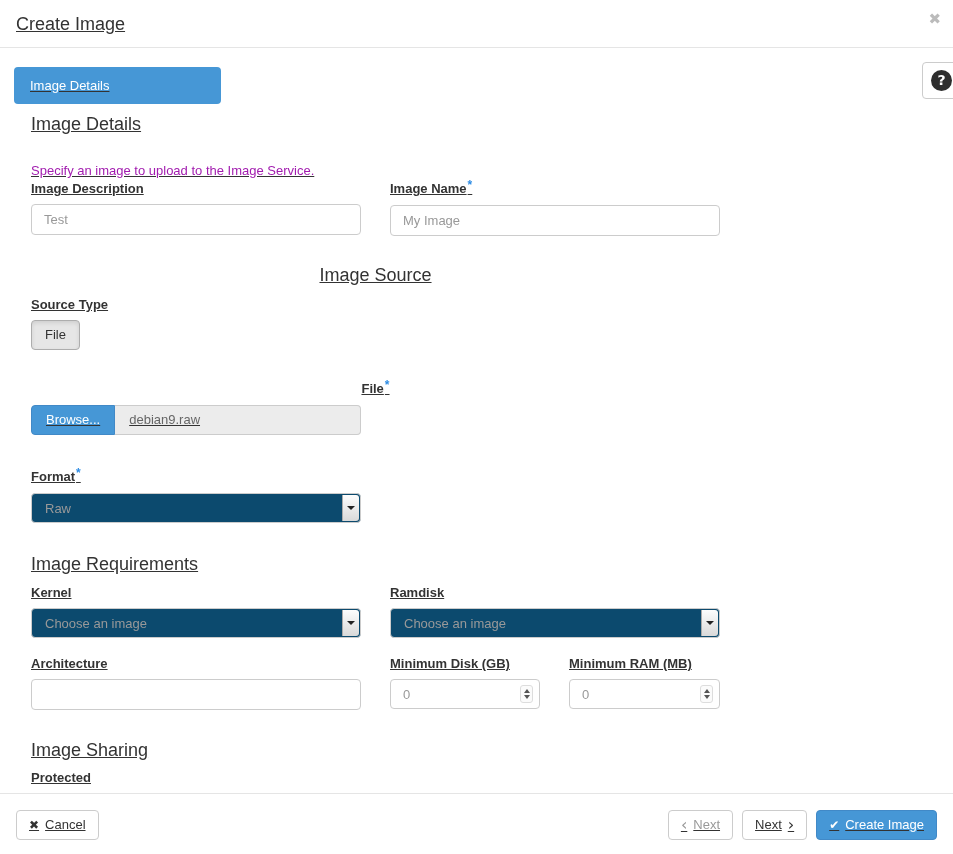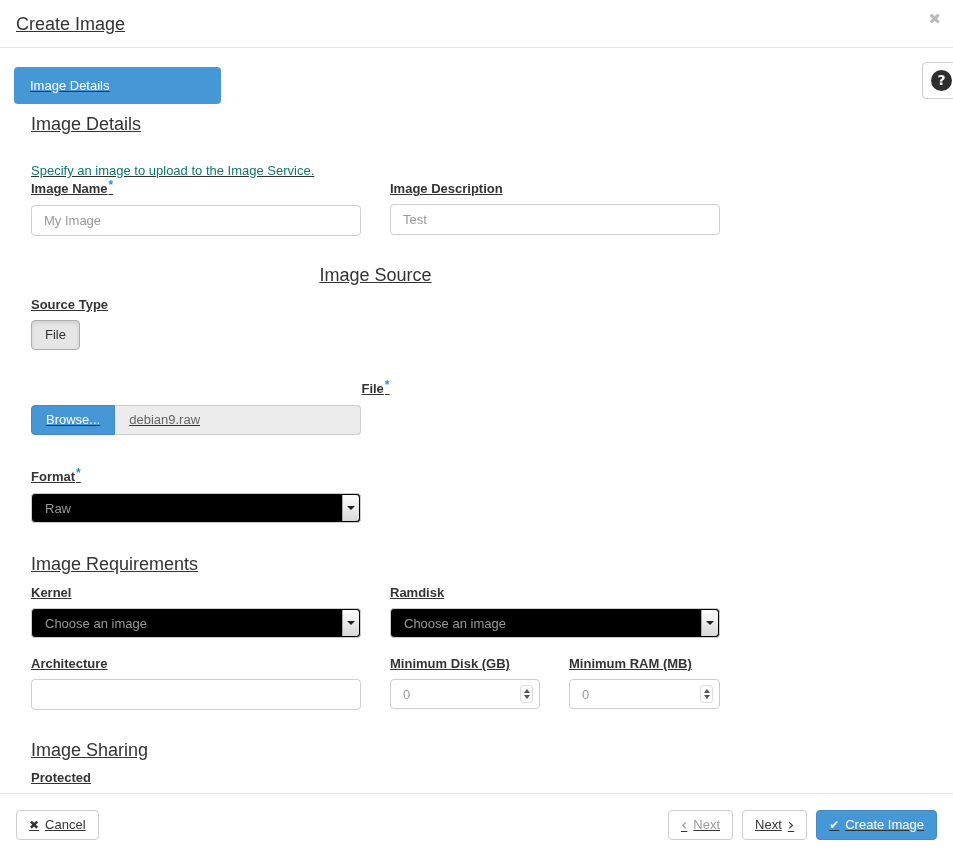--- a/index.html
+++ b/index.html
@@ -31,21 +31,21 @@
   .nav-item + .nav-item { margin-top: 3px; }
 
   .content { margin-left: 31px; width: 689px; flex: none; }
 
   h3.section-heading { font-size: 18px; font-weight: 400; color: #333; line-height: 20px; }
   .h-details { margin: 10px 0 9px; }
   .h-source  { margin: 29px 0 12px; text-align: center; }
   .h-reqs    { margin: 31px 0 11px; }
   .h-sharing { margin: 30px 0 10px; }
 
-  .section-desc { line-height: 16px; margin-bottom: 2px; color: #0f766e; margin-top: 29px; }
+  .section-desc { line-height: 16px; margin-bottom: 2px; color: #a21caf; margin-top: 29px; }
 
   .form-row { display: flex; gap: 29px; }
   .col { width: 330px; flex: none; }
   .col-sm { width: 150px; flex: none; }
   .col-sm2 { width: 151px; flex: none; }
 
   label.field-label { display: block; font-weight: bold; font-size: 13px; color: #333; line-height: 15px; margin-bottom: 8px; }
   .required-mark { color: #2e8ce4; font-size: 12px; position: relative; top: -4px; margin-left: 1px; }
 
   .text-input {
@@ -85,21 +85,21 @@
   }
   .file-display {
     flex: 1; background: #ececec; border: 1px solid #ccc; border-left: none;
     border-radius: 0 4px 4px 0; padding: 7px 14px; color: #666; line-height: 14px;
     overflow: hidden; white-space: nowrap;
   }
 
   
   .select {
     position: relative; width: 100%; height: 30px;
-    border: 1px solid #ccc; border-radius: 4px; background: #000000; cursor: pointer;
+    border: 1px solid #ccc; border-radius: 4px; background: #0c4a6e; cursor: pointer;
   }
   .select-value { position: absolute; left: 13px; top: 7px; color: #999; line-height: 15px; }
   .select-arrow {
     position: absolute; top: 1px; bottom: 1px; right: 1px; width: 17px;
     background: linear-gradient(#fdfdfd, #d9d9d9);
     border-left: 1px solid #aaa; border-radius: 0 3px 3px 0;
     display: flex; align-items: center; justify-content: center;
   }
   .caret-down-sm { width: 0; height: 0; border-left: 4px solid transparent; border-right: 4px solid transparent; border-top: 4px solid #222; }
 
@@ -163,26 +163,26 @@
     </nav>
 
     <main class="content">
 
       
       <h3 class="section-heading h-details">Image Details</h3>
       <p class="section-desc">Specify an image to upload to the Image Service.</p>
 
       <div class="form-row">
         <div class="col">
+          <label class="field-label"><span>Image Description</span></label>
+          <input class="text-input" type="text" placeholder="Test" style="">
+        </div>
+        <div class="col">
           <label class="field-label"><span>Image Name</span><span class="required-mark">*</span></label>
           <input class="text-input" type="text" placeholder="My Image" style="">
-        </div>
-        <div class="col">
-          <label class="field-label"><span>Image Description</span></label>
-          <input class="text-input" type="text" placeholder="Test" style="">
         </div>
       </div>
 
       
       <h3 class="section-heading h-source">Image Source</h3>
 
       <label class="field-label">Source Type</label>
       <button class="btn-toggle active">File</button>
 
       <label class="field-label mt-file-label"><span>File</span><span class="required-mark">*</span></label>

